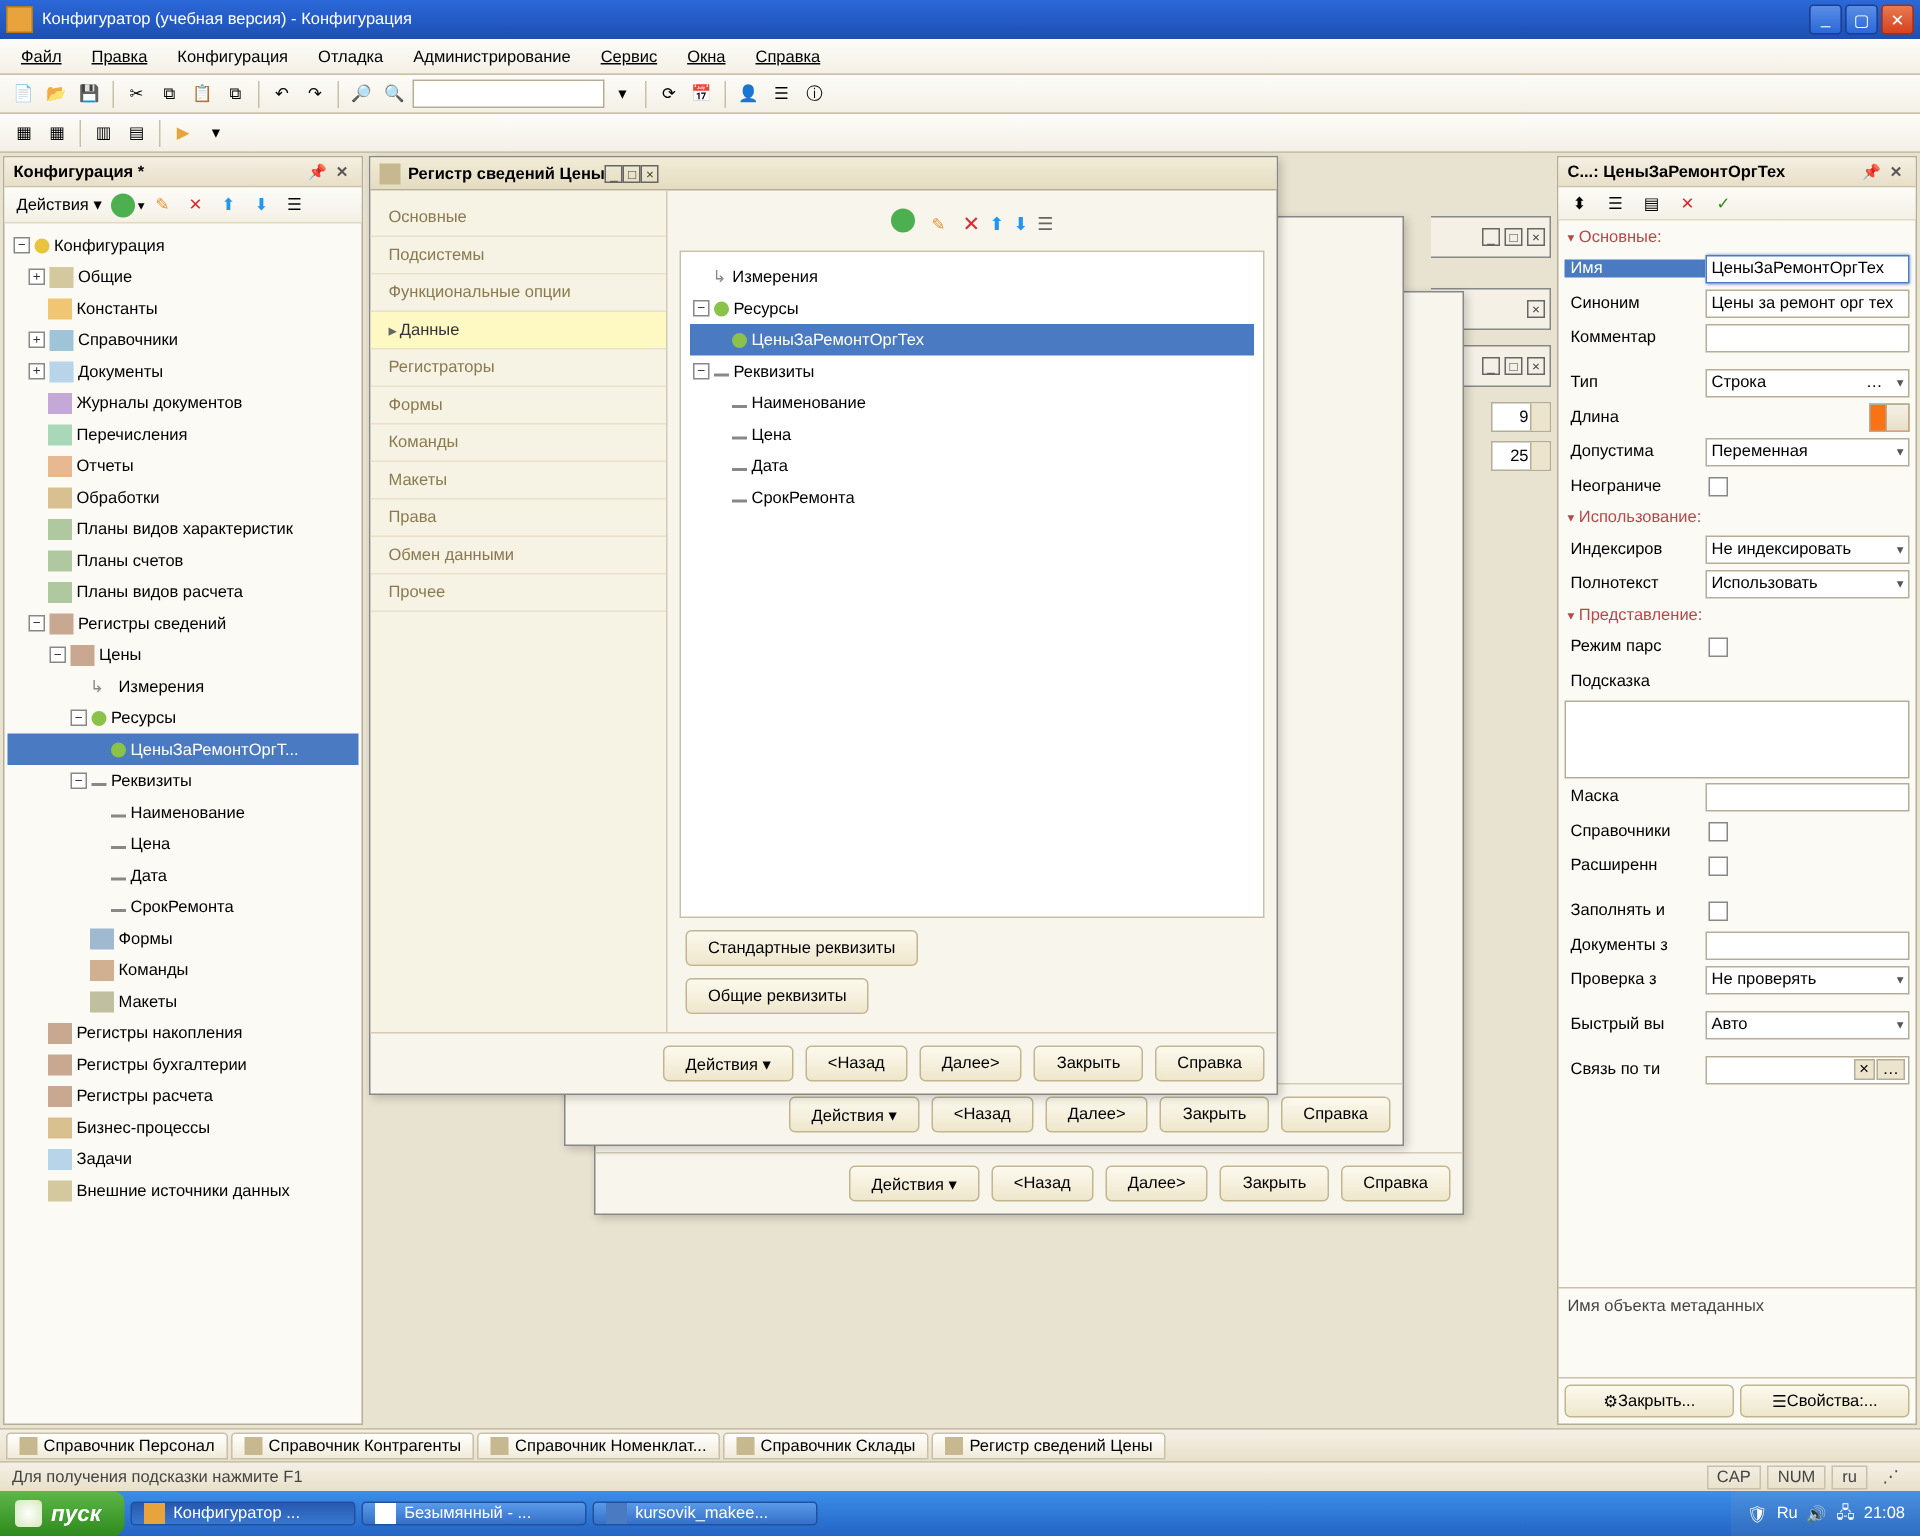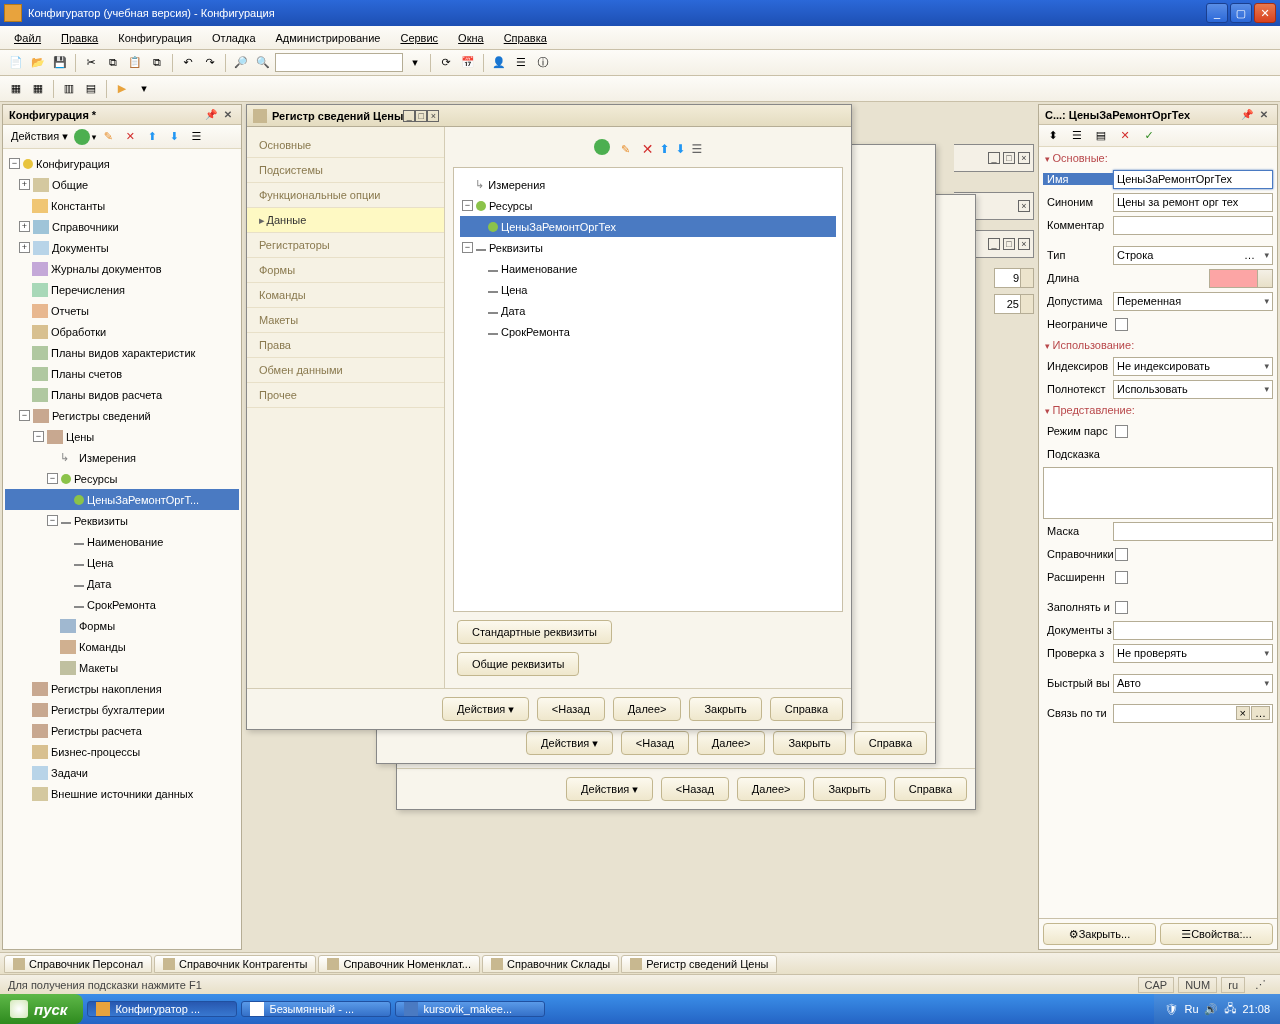--- a/index.html
+++ b/index.html
@@ -59,26 +59,26 @@
 .dtreeitem.sel{background:#4a7ac2;color:#fff}
 .dbtn{height:24px;border:1px solid #c2b68e;background:linear-gradient(#fcf9ee,#efe7cc);border-radius:4px;padding:0 14px;cursor:pointer;display:inline-flex;align-items:center;justify-content:center}
 .dbtnrow{display:flex;gap:8px;justify-content:flex-start;padding:4px}
 .dbottom{display:flex;gap:8px;padding:8px;justify-content:flex-end;border-top:1px solid #d4ccb4}
 .props{width:240px;background:#fcfaf5;border:1px solid #b5ad95;margin:2px;display:flex;flex-direction:column}
 .propstb{height:22px;background:linear-gradient(#fdfcf8,#f4f0e6);display:flex;align-items:center;padding:0 4px;gap:4px;border-bottom:1px solid #e0d8c0}
 .propsbody{flex:1;overflow:auto;padding:2px 4px;font-size:11px}
 .pgroup{color:#b8474a;padding:3px 2px;cursor:pointer}
 .pgroup::before{content:"▾";margin-right:3px;font-size:9px}
 .prow{display:flex;align-items:center;height:22px;margin:1px 0}
-.plabel{width:70px;padding-left:4px;overflow:hidden;white-space:nowrap}
+.plabel{width:94px;padding-left:4px;overflow:hidden;white-space:nowrap}
 .pinput{flex:1;height:19px;border:1px solid #b5ad95;background:#fff;padding:0 3px;display:flex;align-items:center;overflow:hidden;white-space:nowrap}
 .pinput.sel{border-color:#4a7ac2;box-shadow:0 0 2px #4a7ac2}
 .pselect{flex:1;height:19px;border:1px solid #b5ad95;background:#fff;display:flex;align-items:center;padding:0 3px;position:relative}
 .pselect::after{content:"▾";position:absolute;right:3px;font-size:9px;color:#555}
-.pspin{width:64px;height:19px;border:1px solid #b5ad95;background:#fca5a5;display:flex;align-items:center;padding:0 3px;position:relative;text-align:right;justify-content:flex-end;margin-left:auto}
+.pspin{width:27px;height:19px;border:1px solid #b5ad95;background:#f97316;display:flex;align-items:center;padding:0 3px;position:relative;text-align:right;justify-content:flex-end;margin-left:auto}
 .pspin::after{content:"";position:absolute;right:0;top:0;width:14px;height:100%;border-left:1px solid #b5ad95;background:linear-gradient(#f4f0e6,#e8e0c8)}
 .pcheck{width:13px;height:13px;border:1px solid #888;background:#fff;margin-left:2px}
 .ptextarea{width:100%;height:52px;border:1px solid #b5ad95;background:#fff;margin-top:2px}
 .propsfooter{border-top:1px solid #c9c0a8;padding:6px;min-height:60px;color:#444}
 .propsbtns{display:flex;gap:4px;padding:4px;border-top:1px solid #c9c0a8}
 .propsbtns .dbtn{flex:1;font-size:11px;height:22px;padding:0 4px}
 .tabbar{height:22px;background:linear-gradient(#f4f0e6,#e8e0c8);display:flex;align-items:center;padding:0 4px;gap:2px;border-top:1px solid #c9c0a8}
 .doctab{height:18px;background:linear-gradient(#fff,#f0ead8);border:1px solid #c9c0a8;border-radius:3px 3px 0 0;padding:0 8px;display:flex;align-items:center;cursor:pointer;font-size:11px}
 .doctab .dticon{width:12px;height:12px;background:#c8b890;margin-right:4px}
 .statusbar{height:20px;background:linear-gradient(#f4f0e6,#e8e0c8);display:flex;align-items:center;padding:0 8px;border-top:1px solid #c9c0a8;font-size:11px;color:#444}
@@ -568,20 +568,21 @@
         </div>
       <div style="height:6px"></div>
       <div class="prow">
           <div class="plabel">Связь по ти</div>
           <div class="pinput" style="position:relative">
             <span style="position:absolute;right:2px;background:#ece4cc;border:1px solid #b5ad95;padding:0 3px">…</span>
             <span style="position:absolute;right:22px;background:#ece4cc;border:1px solid #b5ad95;padding:0 3px">×</span>
           </div>
         </div>
     </div>
+    <div class="propsfooter">Имя объекта метаданных</div>
     <div class="propsbtns">
       <div class="dbtn">⚙ <span>Закрыть...</span></div>
       <div class="dbtn">☰ <span>Свойства:...</span></div>
     </div>
   </div>
 </div>
 
 <div class="tabbar">
   <div class="doctab">
       <div class="dticon"></div>

